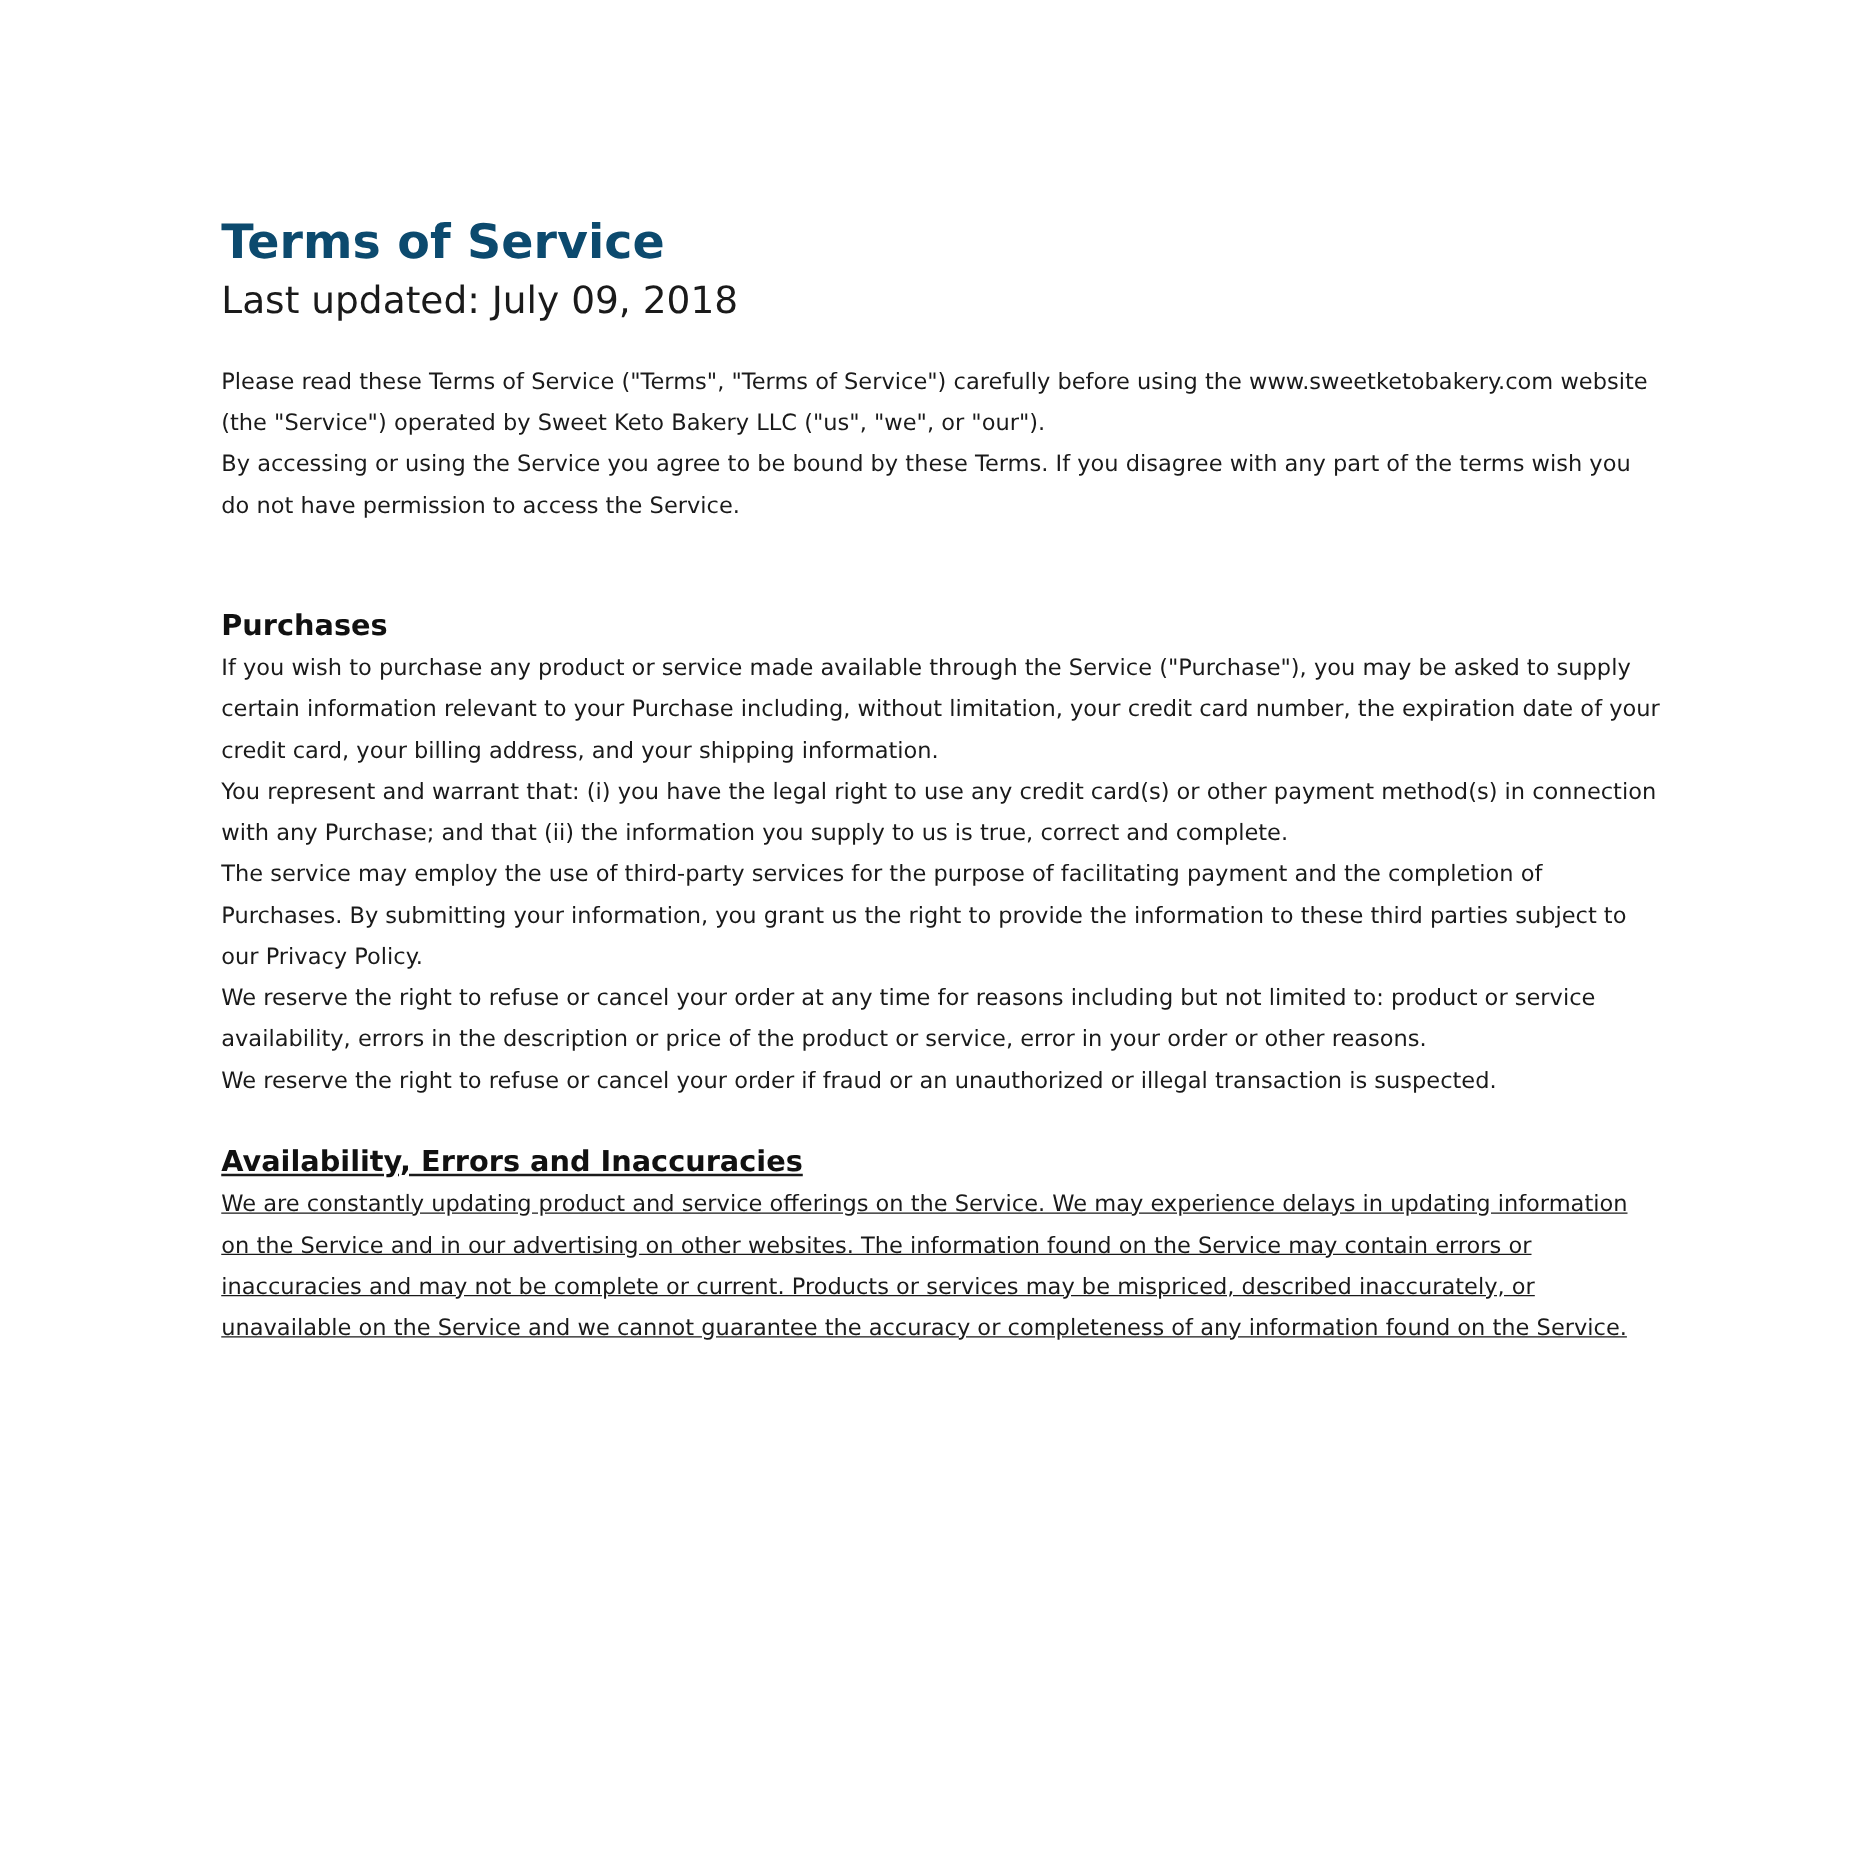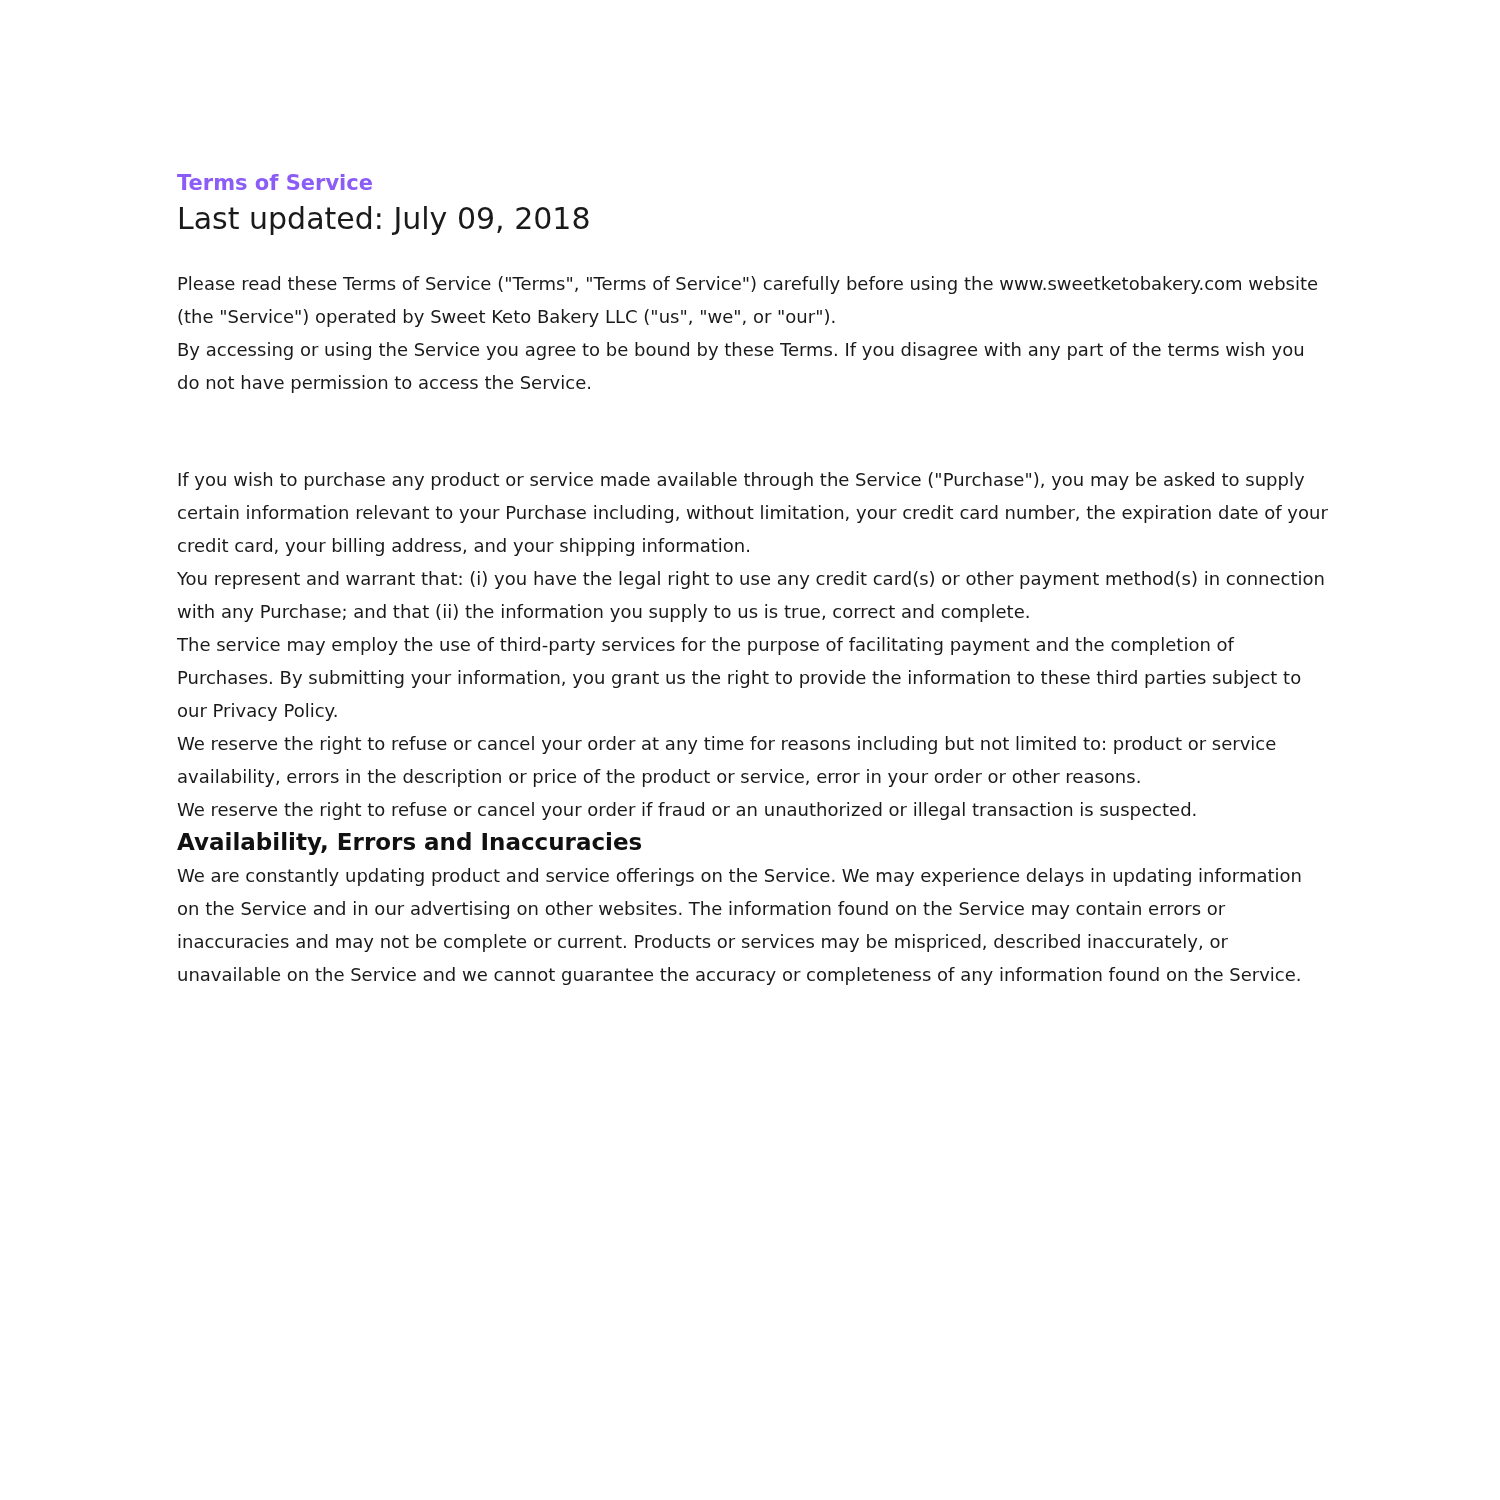--- a/index.html
+++ b/index.html
@@ -11,24 +11,24 @@
     color: #1a1a1a;
     overflow: hidden;
   }
   .page {
     position: absolute;
     left: 177px;
     top: 170px;
     width: 1152px;
   }
   .doc-title {
-    font-size: 21px;
+    font-size: 38px;
     font-weight: bold;
     line-height: 1.25;
-    color: #8b5cf6;
+    color: #0c4a6e;
   }
   .doc-subtitle {
     font-size: 30px;
     line-height: 33px;
     margin-top: 6px;
   }
   .body-text p {
     font-size: 18px;
     line-height: 33px;
     margin: 0;
@@ -39,37 +39,40 @@
   .section-heading {
     font-size: 23px;
     line-height: 33px;
     font-weight: bold;
     color: #111111;
   }
   .section-purchases {
     margin-top: 64px;
   }
   .section-availability {
+    margin-top: 33px;
+    text-decoration: underline;
   }
 </style>
 </head>
 <body>
 
 <div class="page">
 
   <h1 class="doc-title">Terms of Service</h1>
 
   <p class="doc-subtitle">Last updated: July 09, 2018</p>
 
   <div class="body-text intro-block">
     <p>Please read these Terms of Service ("Terms", "Terms of Service") carefully before using the www.sweetketobakery.com website (the "Service") operated by Sweet Keto Bakery LLC ("us", "we", or "our").</p>
     <p>By accessing or using the Service you agree to be bound by these Terms. If you disagree with any part of the terms wish you do not have permission to access the Service.</p>
   </div>
 
   <div class="body-text section-purchases">
+    <div class="section-heading">Purchases</div>
     <p>If you wish to purchase any product or service made available through the Service ("Purchase"), you may be asked to supply certain information relevant to your Purchase including, without limitation, your credit card number, the expiration date of your credit card, your billing address, and your shipping information.</p>
     <p>You represent and warrant that: (i) you have the legal right to use any credit card(s) or other payment method(s) in connection with any Purchase; and that (ii) the information you supply to us is true, correct and complete.</p>
     <p>The service may employ the use of third-party services for the purpose of facilitating payment and the completion of Purchases. By submitting your information, you grant us the right to provide the information to these third parties subject to our Privacy Policy.</p>
     <p>We reserve the right to refuse or cancel your order at any time for reasons including but not limited to: product or service availability, errors in the description or price of the product or service, error in your order or other reasons.</p>
     <p>We reserve the right to refuse or cancel your order if fraud or an unauthorized or illegal transaction is suspected.</p>
   </div>
 
   <div class="body-text section-availability">
     <div class="section-heading">Availability, Errors and Inaccuracies</div>
     <p>We are constantly updating product and service offerings on the Service. We may experience delays in updating information on the Service and in our advertising on other websites. The information found on the Service may contain errors or inaccuracies and may not be complete or current. Products or services may be mispriced, described inaccurately, or unavailable on the Service and we cannot guarantee the accuracy or completeness of any information found on the Service.</p>

